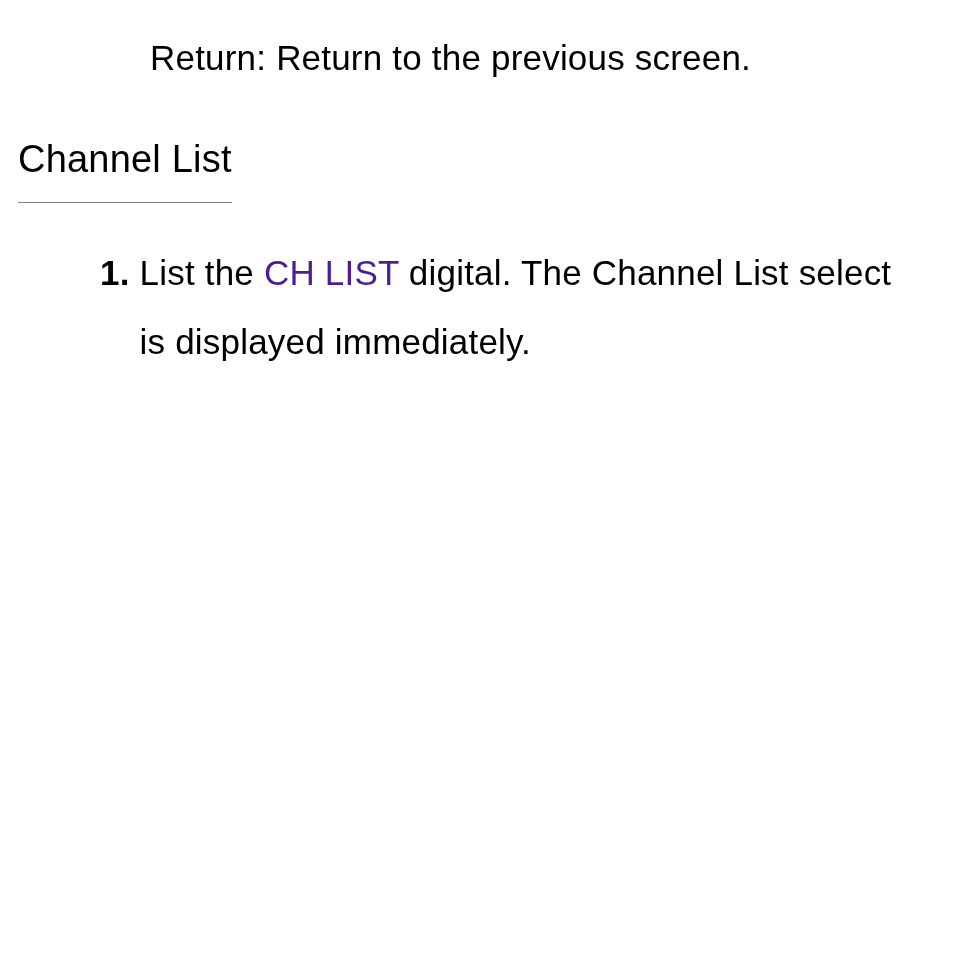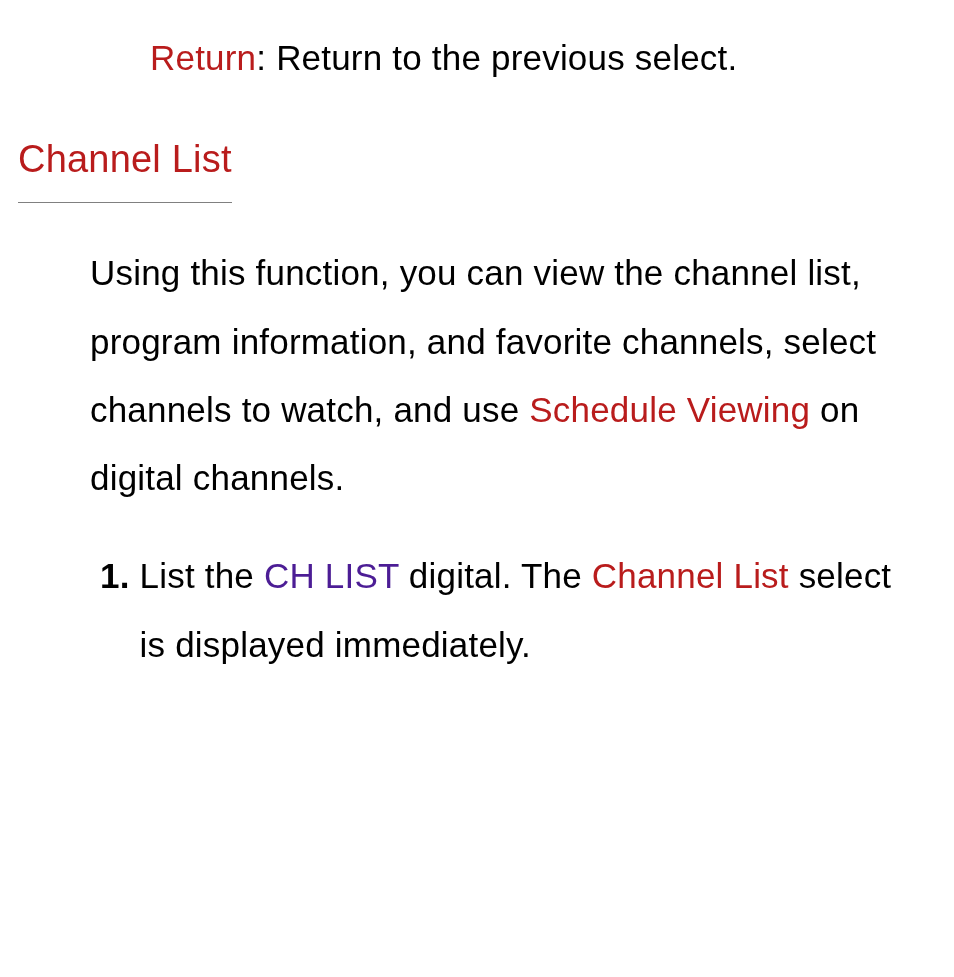--- a/index.html
+++ b/index.html
@@ -39,39 +39,36 @@
     display: flex;
   }
   .step-num {
     flex: 0 0 auto;
     font-weight: 700;
     margin-right: 10px;
   }
   .step-body {
     flex: 1 1 auto;
   }
-  .c-link { color: #b91c1c; }
+  .c-link { color: #000000; }
   .c-orange { color: #4c1d95; }
 </style>
 </head>
 <body>
 
 <div class="page">
 
   <div class="indent-1">
-    <span class="c-link">Return</span><span>: </span><span>Return to the previous select.</span>
+    <span class="c-link">Return</span><span>: </span><span>Return to the previous screen.</span>
   </div>
 
   <div>
     <span class="heading c-link">Channel List</span>
   </div>
 
-  <div class="para">
-    <span>Using this function, you can view the channel list, program information, and favorite channels, select channels to watch, and use </span><span class="c-link">Schedule Viewing</span><span> on digital channels.</span>
-  </div>
 
   <div class="step">
     <div class="step-num">1.</div>
     <div class="step-body">
       <span>List the </span><span class="c-orange">CH LIST</span><span> digital. The </span><span class="c-link">Channel List</span><span> select is displayed immediately.</span>
     </div>
   </div>
 
 </div>
 

